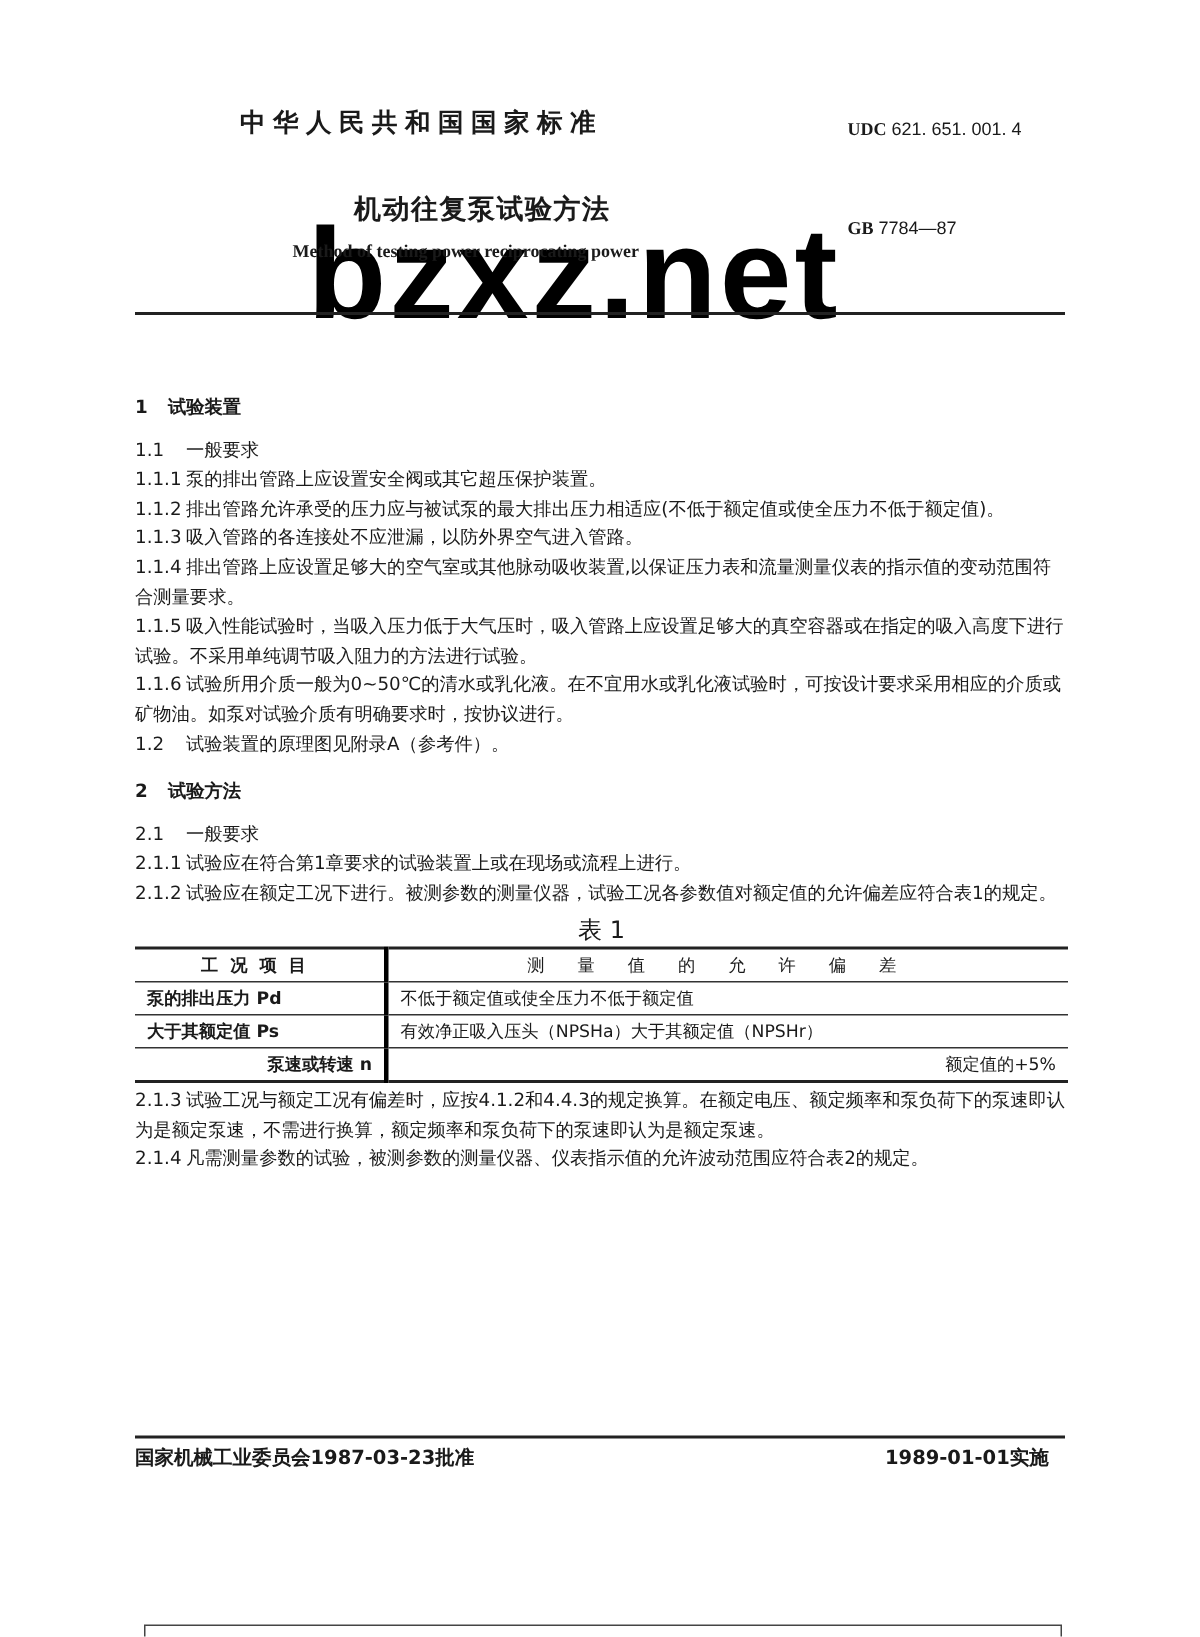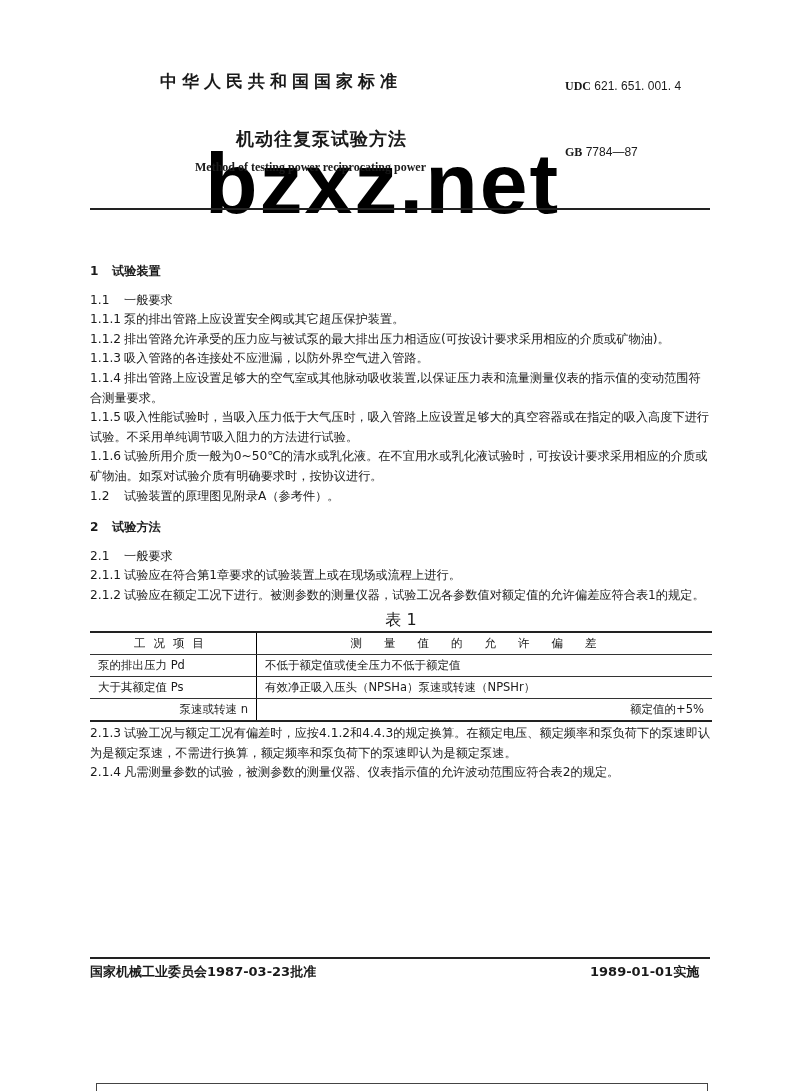--- a/index.html
+++ b/index.html
@@ -20,21 +20,21 @@
   .content p { margin:0; }
   .h1 { font-weight:bold; margin-bottom:9px !important; }
   .num { display:inline-block; min-width:34px; }
   .h1 .num { min-width:22px; }
   .sec2 { margin-top:12px !important; }
   .tcap { text-align:center; margin:4px 0 2px 0 !important; font-size:16px; }
   table.t1 { width:622px; border-collapse:collapse; font-size:11.5px; }
   table.t1 th, table.t1 td { border-top:1px solid #333; border-bottom:1px solid #333; height:21px; padding:0 8px; text-align:left; font-weight:normal; }
   table.t1 tr:first-child th { border-top:2px solid #222; }
   table.t1 tr:last-child td { border-bottom:2px solid #222;text-align:right; }
-  table.t1 .c1 { width:150px; border-right:1px solid #000000; }
+  table.t1 .c1 { width:150px; border-right:3px solid #000000;font-weight:bold; }
   table.t1 th.c1, table.t1 th.c2 { text-align:center; letter-spacing:8px; }
   table.t1 th.c2 { letter-spacing:22px; }
   .footer-left { left:90px; top:963px; font-size:13px; font-weight:bold; }
   .footer-right { left:590px; top:963px; font-size:13px; font-weight:bold; }
   .bottom-box { left:96px; top:1083px; width:610px; height:20px; border:1.5px solid #444; }
 </style>
 </head>
 <body>
 
 <div class="abs watermark">bzxz.net</div>
@@ -44,21 +44,21 @@
 <div class="abs doc-title">机动往复泵试验方法</div>
 <div class="abs gb"><b>GB</b> <span>7784—87</span></div>
 <div class="abs en-title">Method of testing power reciprocating power</div>
 
 <div class="abs rule" style="top:208px;"></div>
 
 <div class="abs content">
   <p class="h1"><span class="num">1</span><span>试验装置</span></p>
   <p><span class="num">1.1</span><span>一般要求</span></p>
   <p><span class="num">1.1.1</span><span>泵的排出管路上应设置安全阀或其它超压保护装置。</span></p>
-  <p><span class="num">1.1.2</span><span>排出管路允许承受的压力应与被试泵的最大排出压力相适应(可按设计要求采用相应的介质或矿物油)。</span></p>
+  <p><span class="num">1.1.2</span><span>排出管路允许承受的压力应与被试泵的最大排出压力相适应(不低于额定值或使全压力不低于额定值)。</span></p>
   <p><span class="num">1.1.3</span><span>吸入管路的各连接处不应泄漏，以防外界空气进入管路。</span></p>
   <p><span class="num">1.1.4</span><span>排出管路上应设置足够大的空气室或其他脉动吸收装置,以保证压力表和流量测量仪表的指示值的变动范围符合测量要求。</span></p>
   <p><span class="num">1.1.5</span><span>吸入性能试验时，当吸入压力低于大气压时，吸入管路上应设置足够大的真空容器或在指定的吸入高度下进行试验。不采用单纯调节吸入阻力的方法进行试验。</span></p>
   <p><span class="num">1.1.6</span><span>试验所用介质一般为0~50℃的清水或乳化液。在不宜用水或乳化液试验时，可按设计要求采用相应的介质或矿物油。如泵对试验介质有明确要求时，按协议进行。</span></p>
   <p><span class="num">1.2</span><span>试验装置的原理图见附录A（参考件）。</span></p>
 
   <p class="h1 sec2"><span class="num">2</span><span>试验方法</span></p>
   <p><span class="num">2.1</span><span>一般要求</span></p>
   <p><span class="num">2.1.1</span><span>试验应在符合第1章要求的试验装置上或在现场或流程上进行。</span></p>
   <p><span class="num">2.1.2</span><span>试验应在额定工况下进行。被测参数的测量仪器，试验工况各参数值对额定值的允许偏差应符合表1的规定。</span></p>
@@ -69,21 +69,21 @@
         <tr>
       <th class="c1">工况项目</th>
       <th class="c2">测量值的允许偏差</th>
     </tr>
     <tr>
       <td class="c1">泵的排出压力 Pd</td>
       <td>不低于额定值或使全压力不低于额定值</td>
     </tr>
     <tr>
       <td class="c1">大于其额定值 Ps</td>
-      <td>有效净正吸入压头（NPSHa）泵速或转速（NPSHr）</td>
+      <td>有效净正吸入压头（NPSHa）大于其额定值（NPSHr）</td>
     </tr>
     <tr>
       <td class="c1">泵速或转速 n</td>
       <td>额定值的+5%</td>
     </tr>
   </tbody>
     </table>
 
   <p style="margin-top:2px;"><span class="num">2.1.3</span><span>试验工况与额定工况有偏差时，应按4.1.2和4.4.3的规定换算。在额定电压、额定频率和泵负荷下的泵速即认为是额定泵速，不需进行换算，额定频率和泵负荷下的泵速即认为是额定泵速。</span></p>
   <p><span class="num">2.1.4</span><span>凡需测量参数的试验，被测参数的测量仪器、仪表指示值的允许波动范围应符合表2的规定。</span></p>

